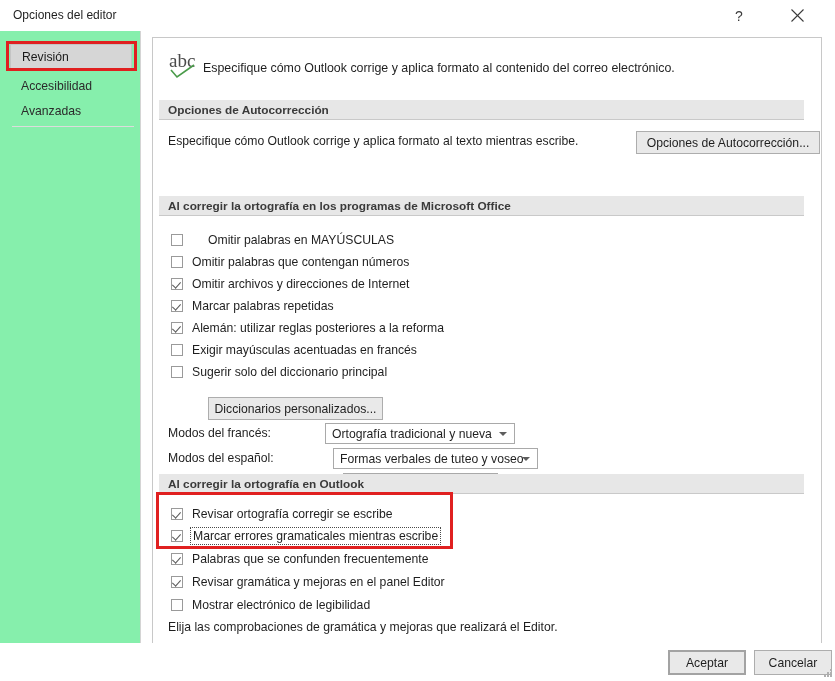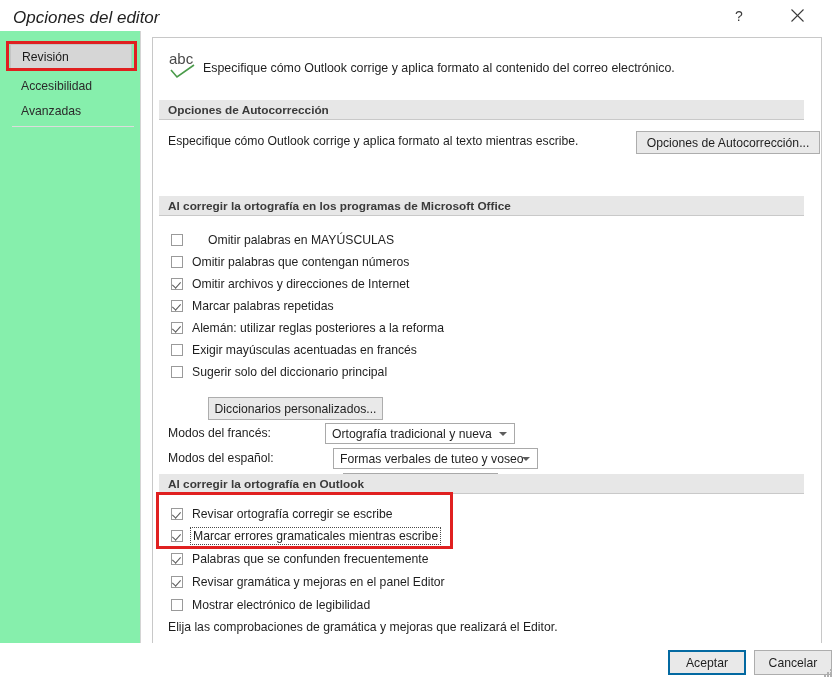--- a/index.html
+++ b/index.html
@@ -20,24 +20,23 @@
   
   #titlebar {
     position: absolute;
     left: 0; top: 0;
     width: 835px; height: 31px;
     background: #ffffff;
   }
   #dialog-title {
     position: absolute;
     left: 13px; top: 8px;
-    font-size: 17px;
-    color: #1f1f1f;
-    white-space: nowrap;
-    font-style: italic;
+    font-size: 12px;
+    color: #1f1f1f;
+    white-space: nowrap;
   }
   .caption-btn {
     position: absolute;
     top: 0;
     width: 44px; height: 31px;
     display: flex;
     align-items: center;
     justify-content: center;
     color: #3b3b3b;
     font-size: 14px;
@@ -111,24 +110,24 @@
 
   
   #abc-icon {
     position: absolute;
     left: 14px; top: 12px;
     width: 40px; height: 34px;
   }
   #abc-icon .abc-text {
     position: absolute;
     left: 2px; top: 0px;
-    font-size: 15px;
+    font-size: 19px;
     color: #4a4a4a;
     letter-spacing: 0px;
-    font-family: Liberation Sans, sans-serif;
+    font-family: Liberation Serif, serif;
   }
   #abc-icon .abc-check {
     position: absolute;
     left: 3px; top: 14px;
   }
   #intro-text {
     position: absolute;
     left: 50px; top: 23px;
     font-size: 12.4px;
     color: #1f1f1f;
@@ -280,21 +279,21 @@
     border: 1px solid #adadad;
     box-sizing: border-box;
     display: flex;
     align-items: center;
     justify-content: center;
     font-size: 12.2px;
     color: #1f1f1f;
   }
   #btn-ok {
     left: 668px; width: 78px;
-    border: 2px solid #0369a1;
+    border: 2px solid #a3a3a3;
     background: #e9e9e9;
   }
   #btn-cancel {
     left: 754px; width: 78px;
   }
   #resize-grip {
     position: absolute;
     right: 2px; bottom: 2px;
     width: 10px; height: 10px;
   }

